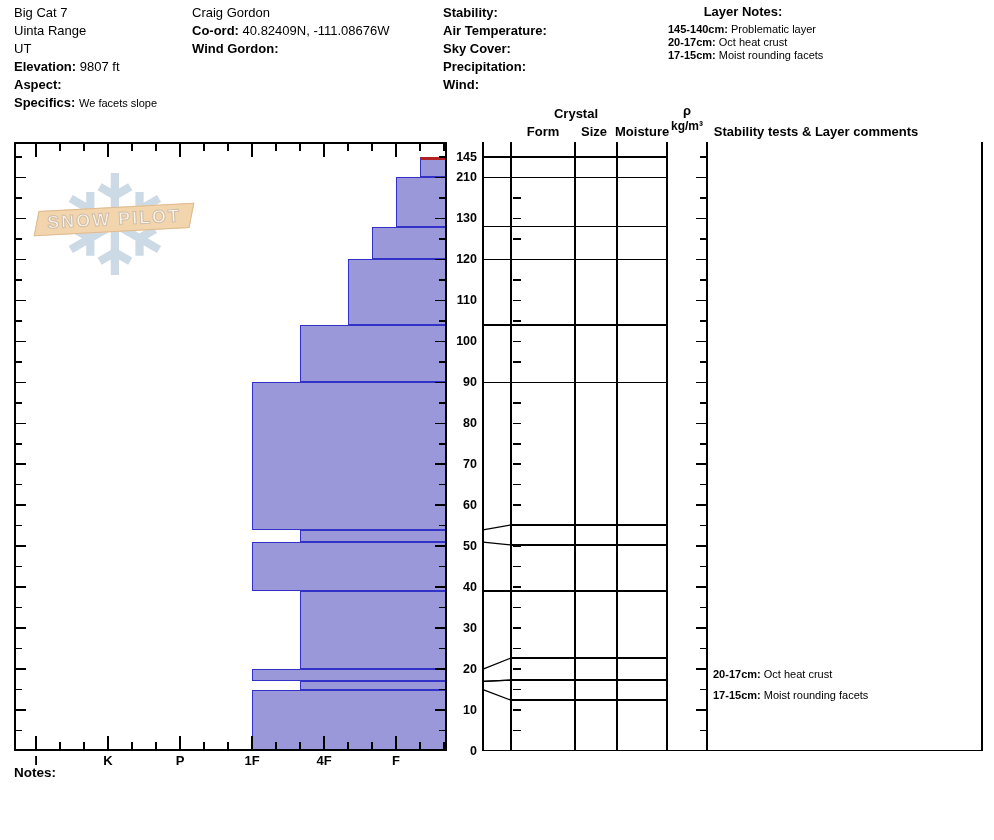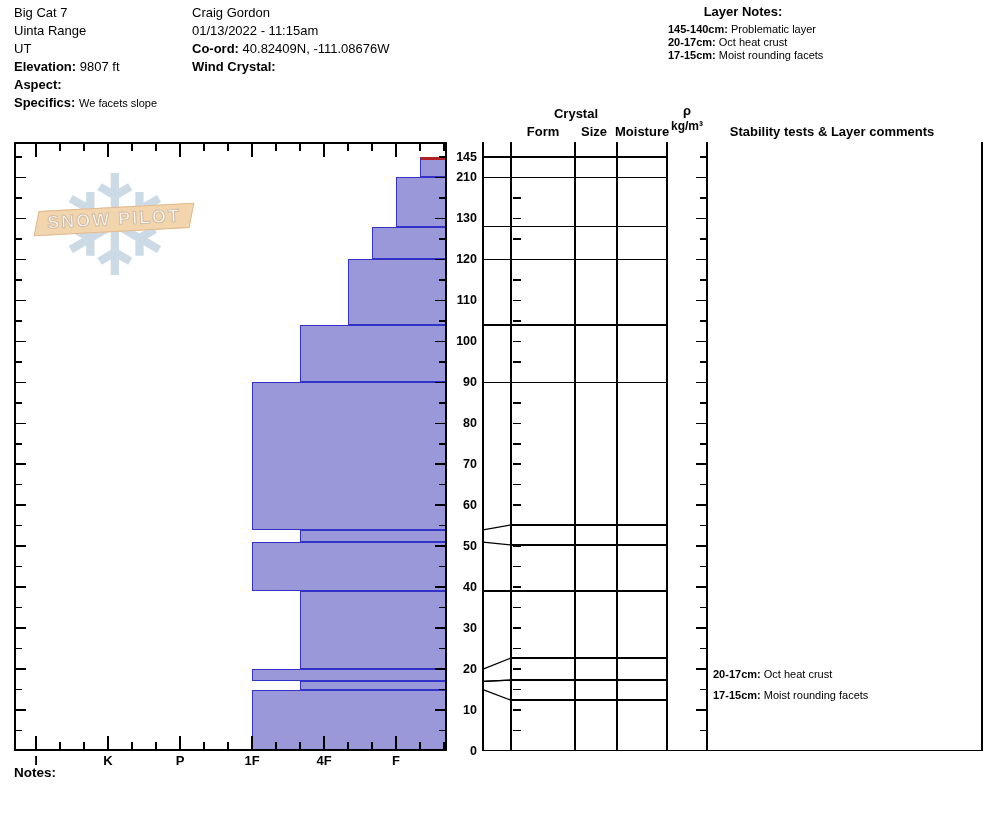--- a/index.html
+++ b/index.html
@@ -35,25 +35,31 @@
     <div>Big Cat 7</div>
     <div>Uinta Range</div>
     <div>UT</div>
     <div><b>Elevation:</b> <span>9807 ft</span></div>
     <div><b>Aspect:</b> <span></span></div>
     <div><b>Specifics:</b> <span class="small">We facets slope</span></div>
   </div>
 
   <div class="hcol" style="left:192px">
     <div>Craig Gordon</div>
-    <div>01/13/2022 - 11:15am</div>
     <div><b>Co-ord:</b> <span>40.82409N, -111.08676W</span></div>
-    <div><b>Wind Crystal:</b> <span></span></div>
-  </div>
-
+    <div><b>Wind Gordon:</b> <span></span></div>
+  </div>
+
+  <div class="hcol" style="left:443px">
+    <div><b>Stability:</b></div>
+    <div><b>Air Temperature:</b></div>
+    <div><b>Sky Cover:</b></div>
+    <div><b>Precipitation:</b></div>
+    <div><b>Wind:</b></div>
+  </div>
 
   <div class="ln-title">Layer Notes:</div>
   <div class="ln-list">
     <div><b>145-140cm:</b> <span>Problematic layer</span></div>
     <div><b>20-17cm:</b> <span>Oct heat crust</span></div>
     <div><b>17-15cm:</b> <span>Moist rounding facets</span></div>
   </div>
 
   <div>
     <div class="flake">❄</div>
@@ -61,21 +67,21 @@
       <span>SNOW PILOT</span>
     </div>
   </div>
 
   <div class="colhdr" style="left:521px;top:106px;width:110px">Crystal</div>
   <div class="colhdr" style="left:511px;top:124px;width:64px">Form</div>
   <div class="colhdr" style="left:573px;top:124px;width:42px">Size</div>
   <div class="colhdr" style="left:615px;top:124px;width:52px">Moisture</div>
   <div class="colhdr" style="left:667px;top:103px;width:40px">ρ</div>
   <div class="colhdr" style="left:667px;top:119px;width:40px;font-size:12px">kg/m³</div>
-  <div class="colhdr" style="left:712px;top:124px;width:240px">Stability tests &amp; Layer comments</div>
+  <div class="colhdr" style="left:696px;top:124px;width:240px">Stability tests &amp; Layer comments</div>
 
   <div class="comment" style="top:668px">
     <b>20-17cm:</b> <span>Oct heat crust</span>
   </div>
   <div class="comment" style="top:689px">
     <b>17-15cm:</b> <span>Moist rounding facets</span>
   </div>
 
   <div class="notes-label">Notes:</div>
 

